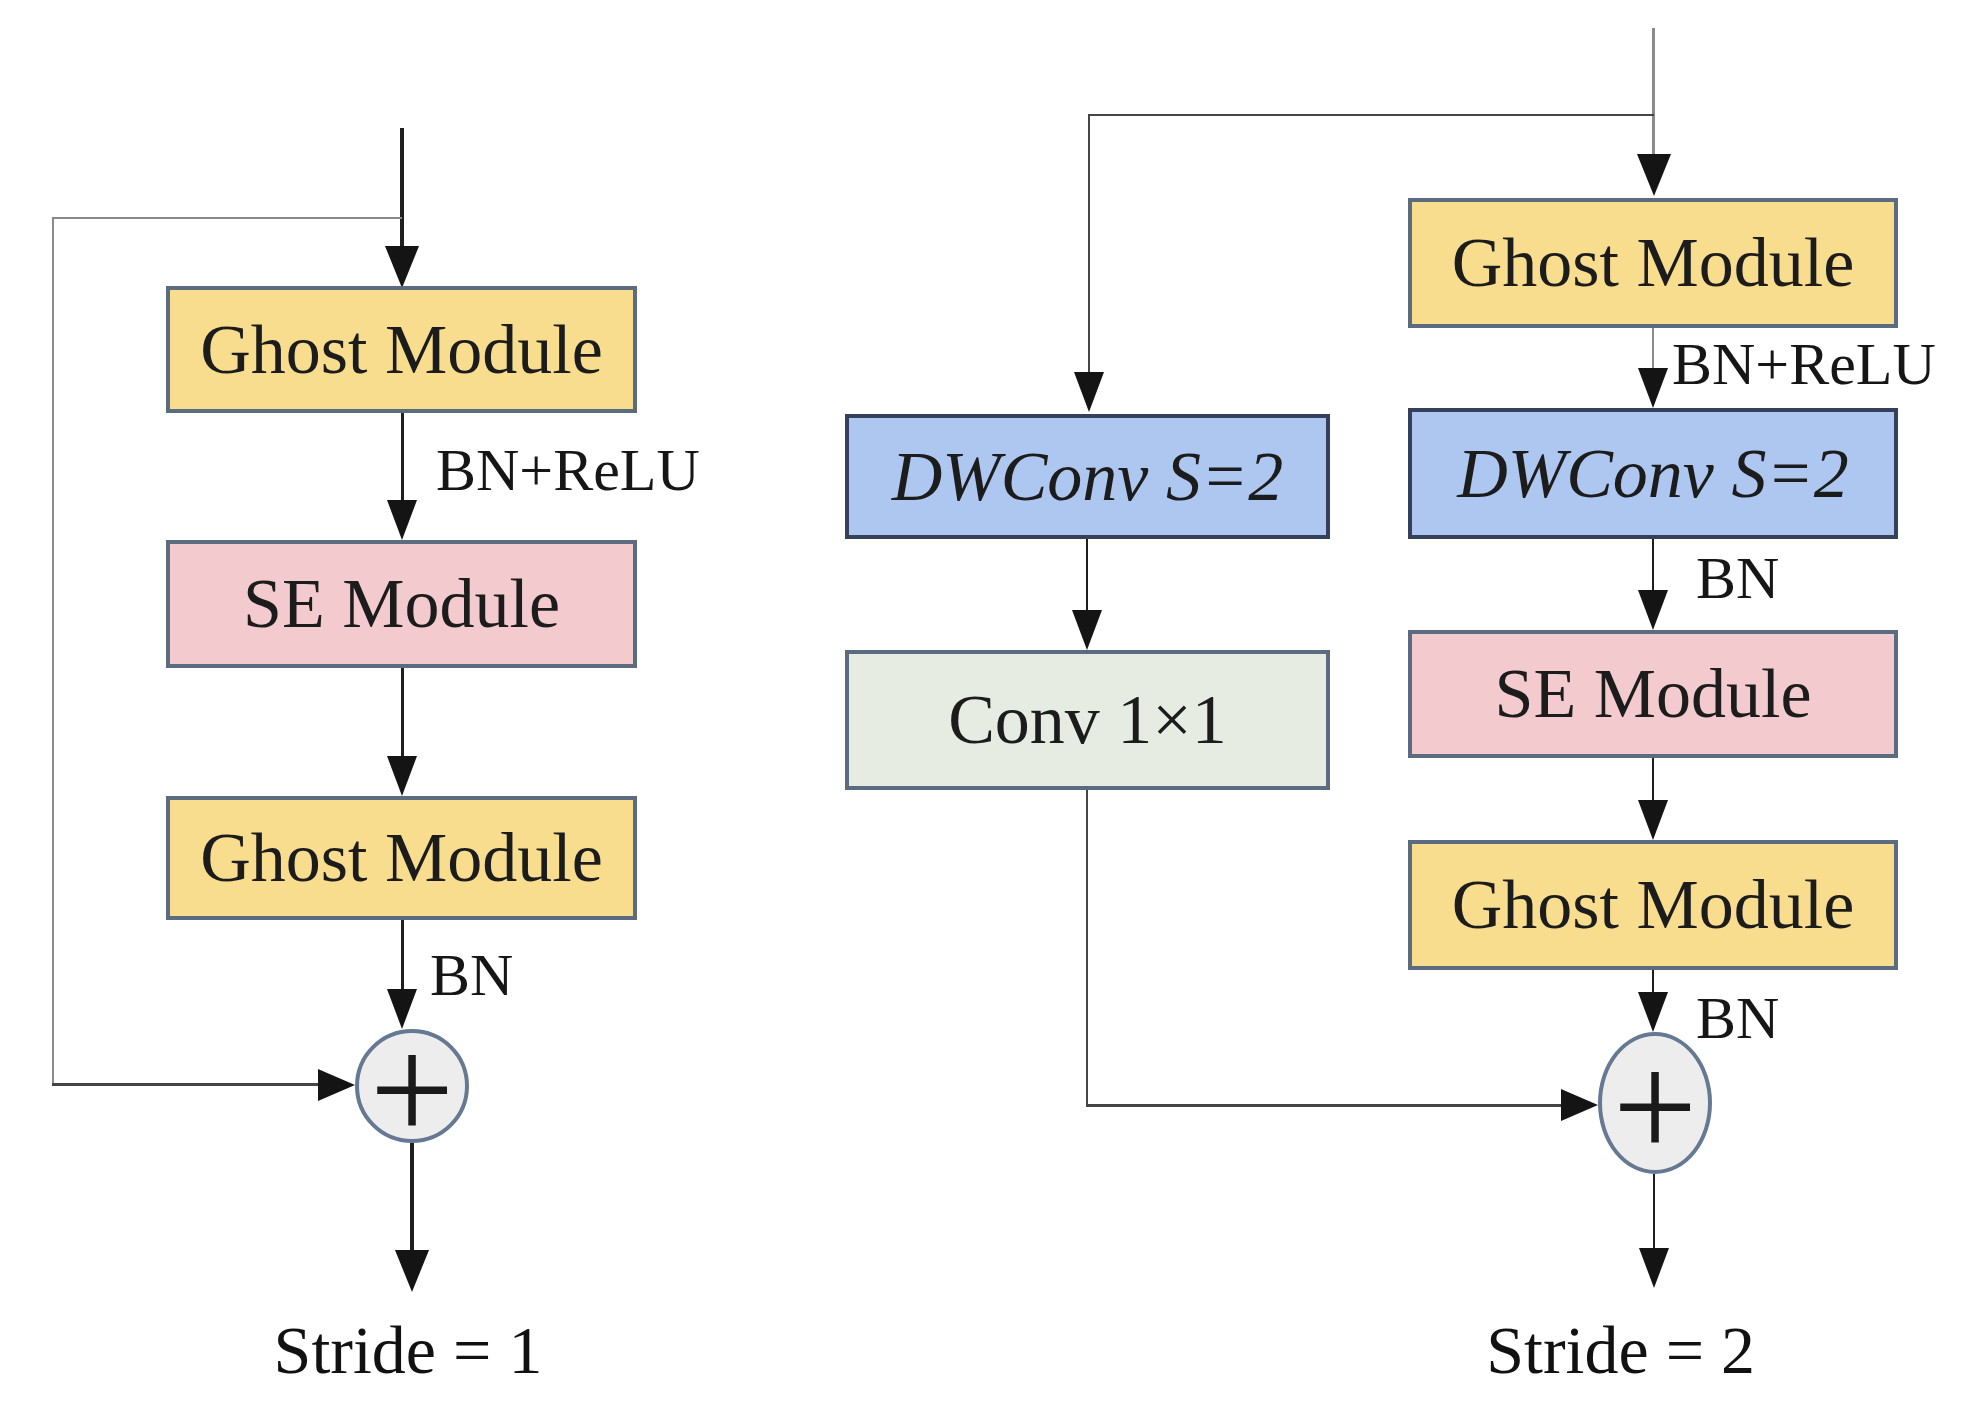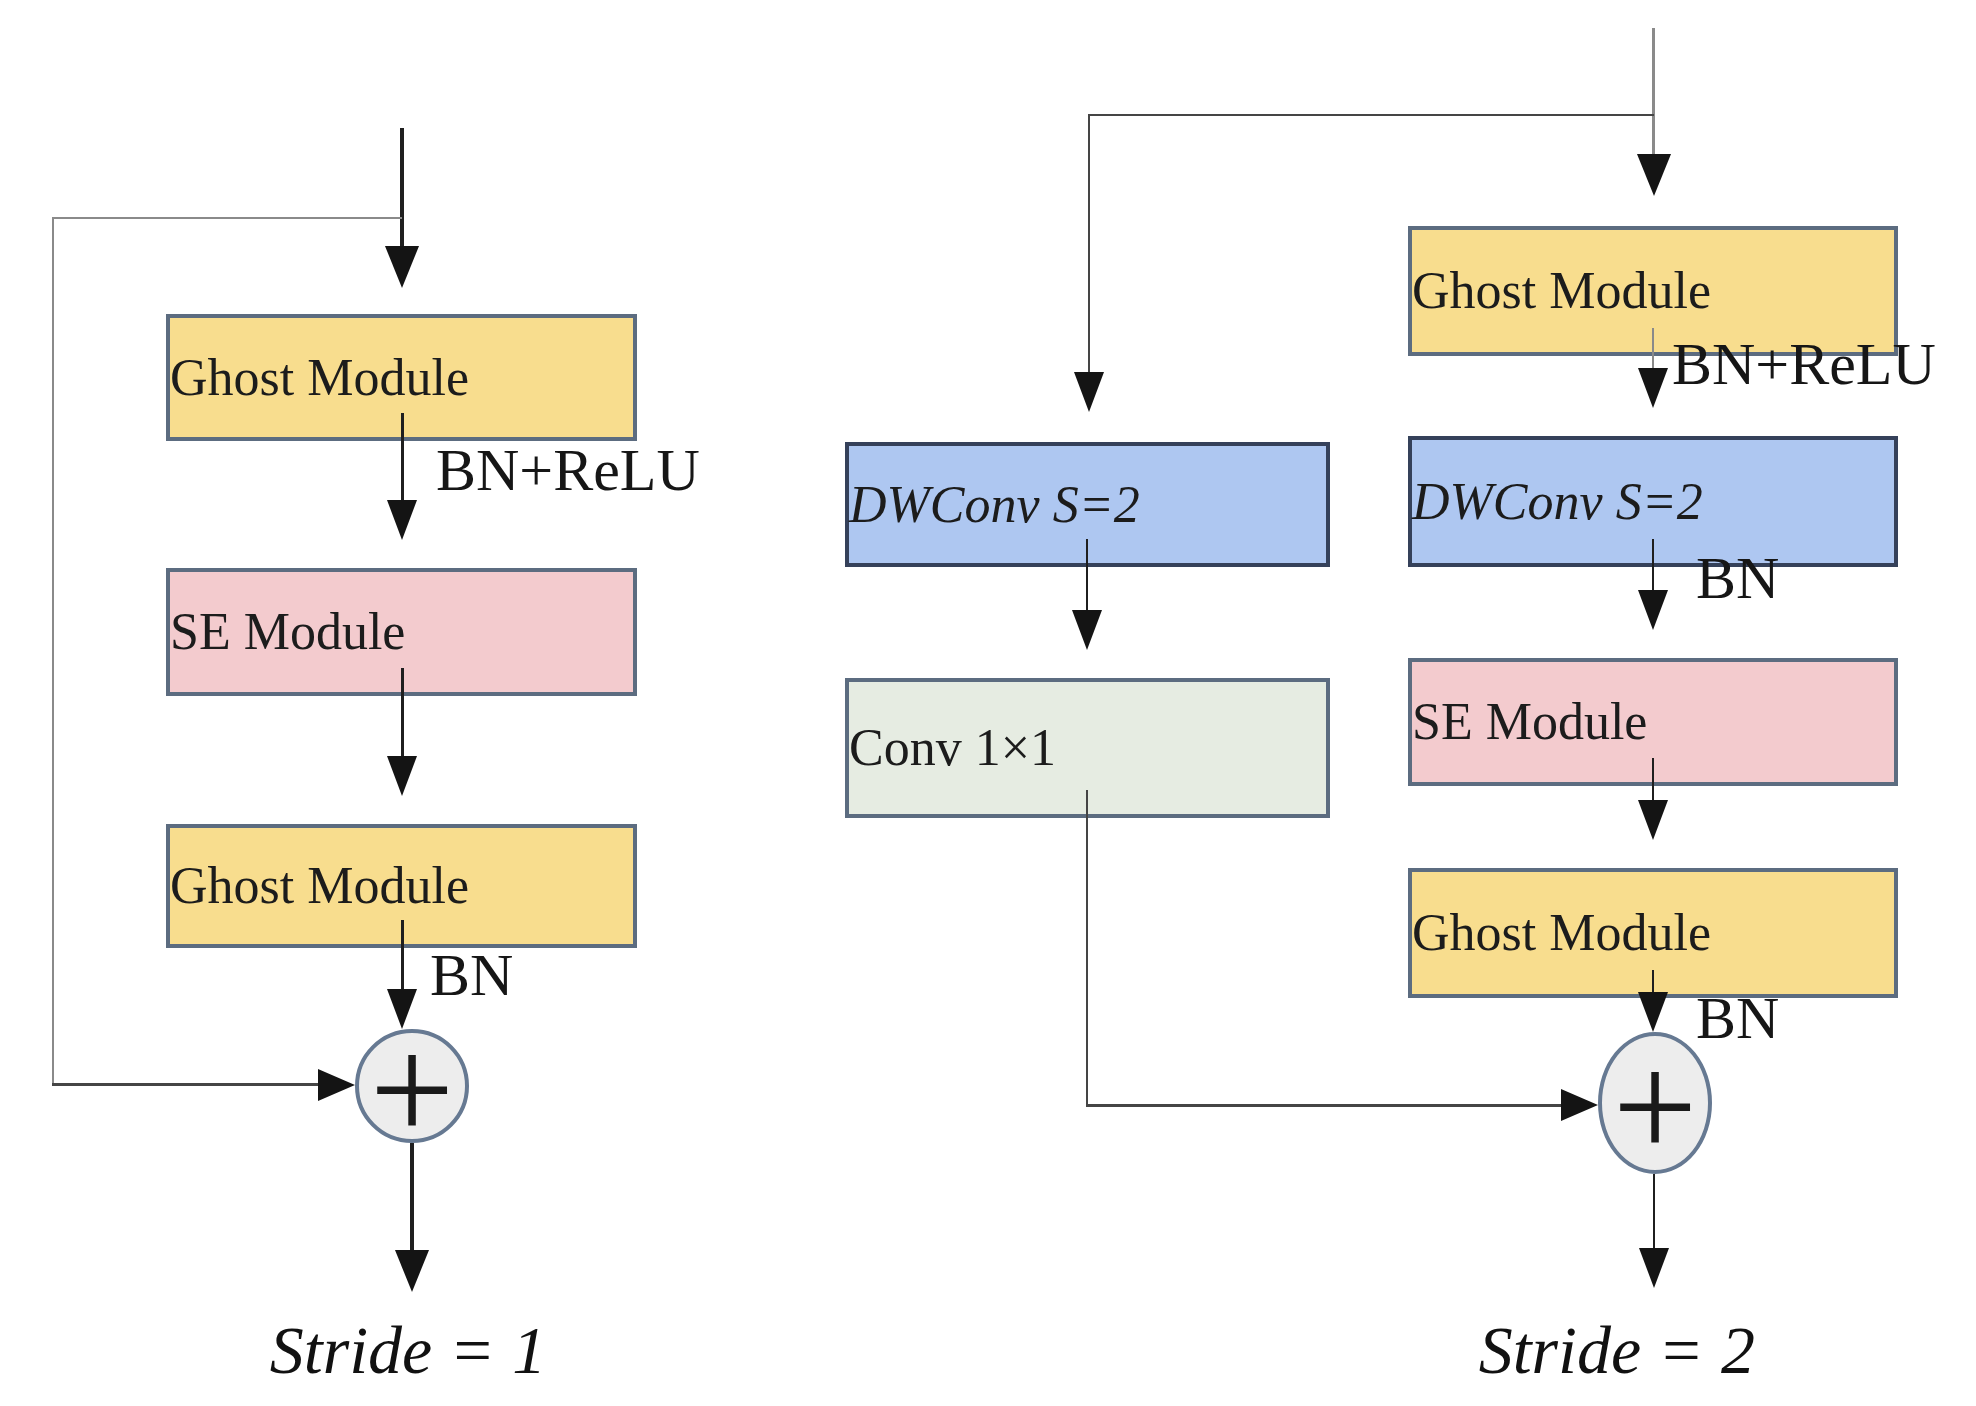--- a/index.html
+++ b/index.html
@@ -7,27 +7,26 @@
     position:relative;
     width:1976px;height:1406px;
     background:#ffffff;
     overflow:hidden;
     font-family:"Liberation Serif", serif;
     color:#1c1c1c;
   }
   .box{
     position:absolute;
     box-sizing:border-box;
-    display:flex;align-items:center;justify-content:flex-start;
-    font-size:52px;
+    display:flex;align-items:center;justify-content:center;
+    font-size:70px;
     line-height:1;
     white-space:nowrap;
     border:4px solid var(--box-border);
     color:#1c1c1c;
-    margin-top:28px;
   }
   .ghost{background:var(--ghost-fill);}
   .se{background:var(--se-fill);}
   .dwconv{background:var(--dwconv-fill);border-color:var(--dwconv-border);font-style:italic;}
   .conv{background:var(--conv-fill);}
   .vline,.hline{position:absolute;}
   .vline{width:3px;background:var(--line-dark);}
   .hline{height:2px;background:var(--line-gray);}
   .thin{width:2px;}
   .gray{background:var(--line-gray);}
@@ -50,21 +49,21 @@
     border-bottom:16px solid transparent;
     border-left:37px solid #141414;
   }
   .annot{
     position:absolute;
     font-size:60px;line-height:1;white-space:nowrap;color:#161616;
   }
   .caption{
     position:absolute;
     width:500px;text-align:center;
-    font-size:68px;line-height:1;color:#111111;font-style:italic;
+    font-size:68px;line-height:1;color:#111111;
   }
   .plus-circle{
     position:absolute;
     box-sizing:border-box;
     background:var(--plus-fill);
     border:4px solid var(--circle-border);
     border-radius:50%;
     display:flex;align-items:center;justify-content:center;
   }
   .plus-glyph{

